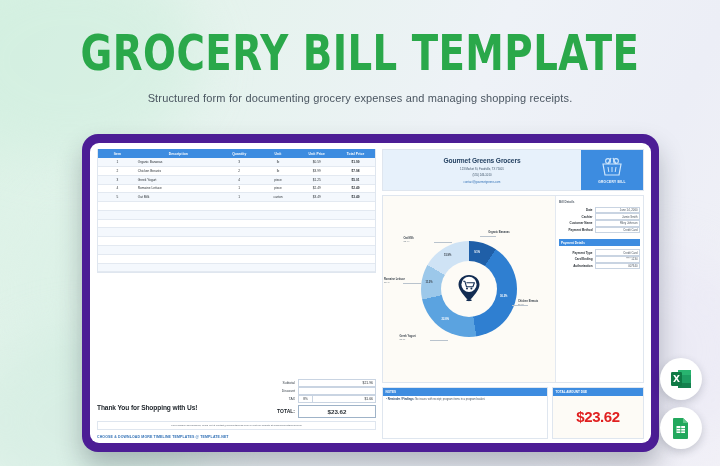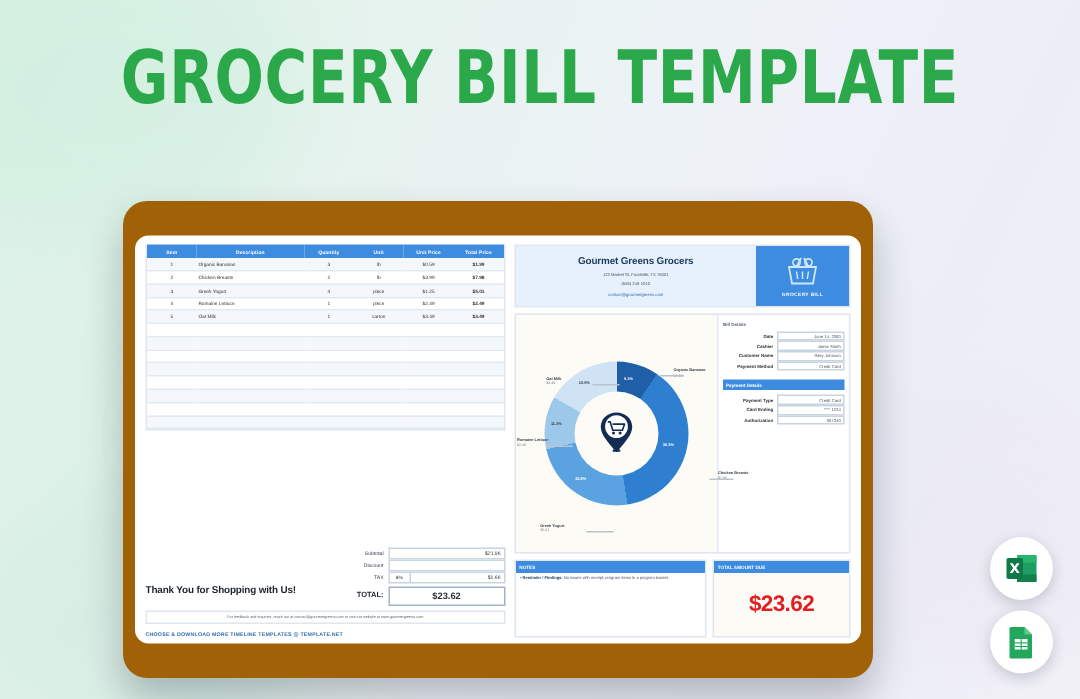--- a/index.html
+++ b/index.html
@@ -21,22 +21,22 @@
   .title {
     font-family: "DejaVu Sans", sans-serif;
     font-size: 44px; line-height: 46px; font-weight: 700;
     letter-spacing: .5px; color: #2aa84a;
     transform: scaleX(.88) scaleY(1.12); transform-origin: center;
   }
   .subtitle { margin-top: 16px; font-size: 11px; color: #4a5560; letter-spacing: .15px; }
 
   
   .tablet {
-    position: absolute; left: 82px; top: 134px; width: 500px; height: 318px;
-    background: #a16207; border-radius: 16px; padding: 23px 8px;
+    position: absolute; left: 82px; top: 134px; width: 577px; height: 318px;
+    background: #4c1d95; border-radius: 16px; padding: 9px 8px;
     box-shadow: 0 14px 26px rgba(25,35,45,.28);
     z-index: 3;
   }
   .screen { width: 100%; height: 100%; background: #ffffff; border-radius: 9px; overflow: hidden; position: relative; }
 
   .doc { position: absolute; inset: 0; display: flex; padding: 6px 7px 4px 7px; gap: 6px; }
   .col-left { width: 51%; display: flex; flex-direction: column; }
   .col-right { flex: 1; display: flex; flex-direction: column; gap: 4px; }
 
   
@@ -115,20 +115,21 @@
 </head>
 <body>
 
 <div class="bg-blob b1"></div>
 <div class="bg-blob b2"></div>
 <div class="bg-blob b3"></div>
 <div class="bg-blob b4"></div>
 
 <div class="header">
   <div class="title">GROCERY BILL TEMPLATE</div>
+  <div class="subtitle">Structured form for documenting grocery expenses and managing shopping receipts.</div>
 </div>
 
 <div class="tablet">
   <div class="screen">
     <div class="doc">
 
       <div class="col-left">
         <div class="tbl-wrap">
           <table class="tbl">
             <thead>

